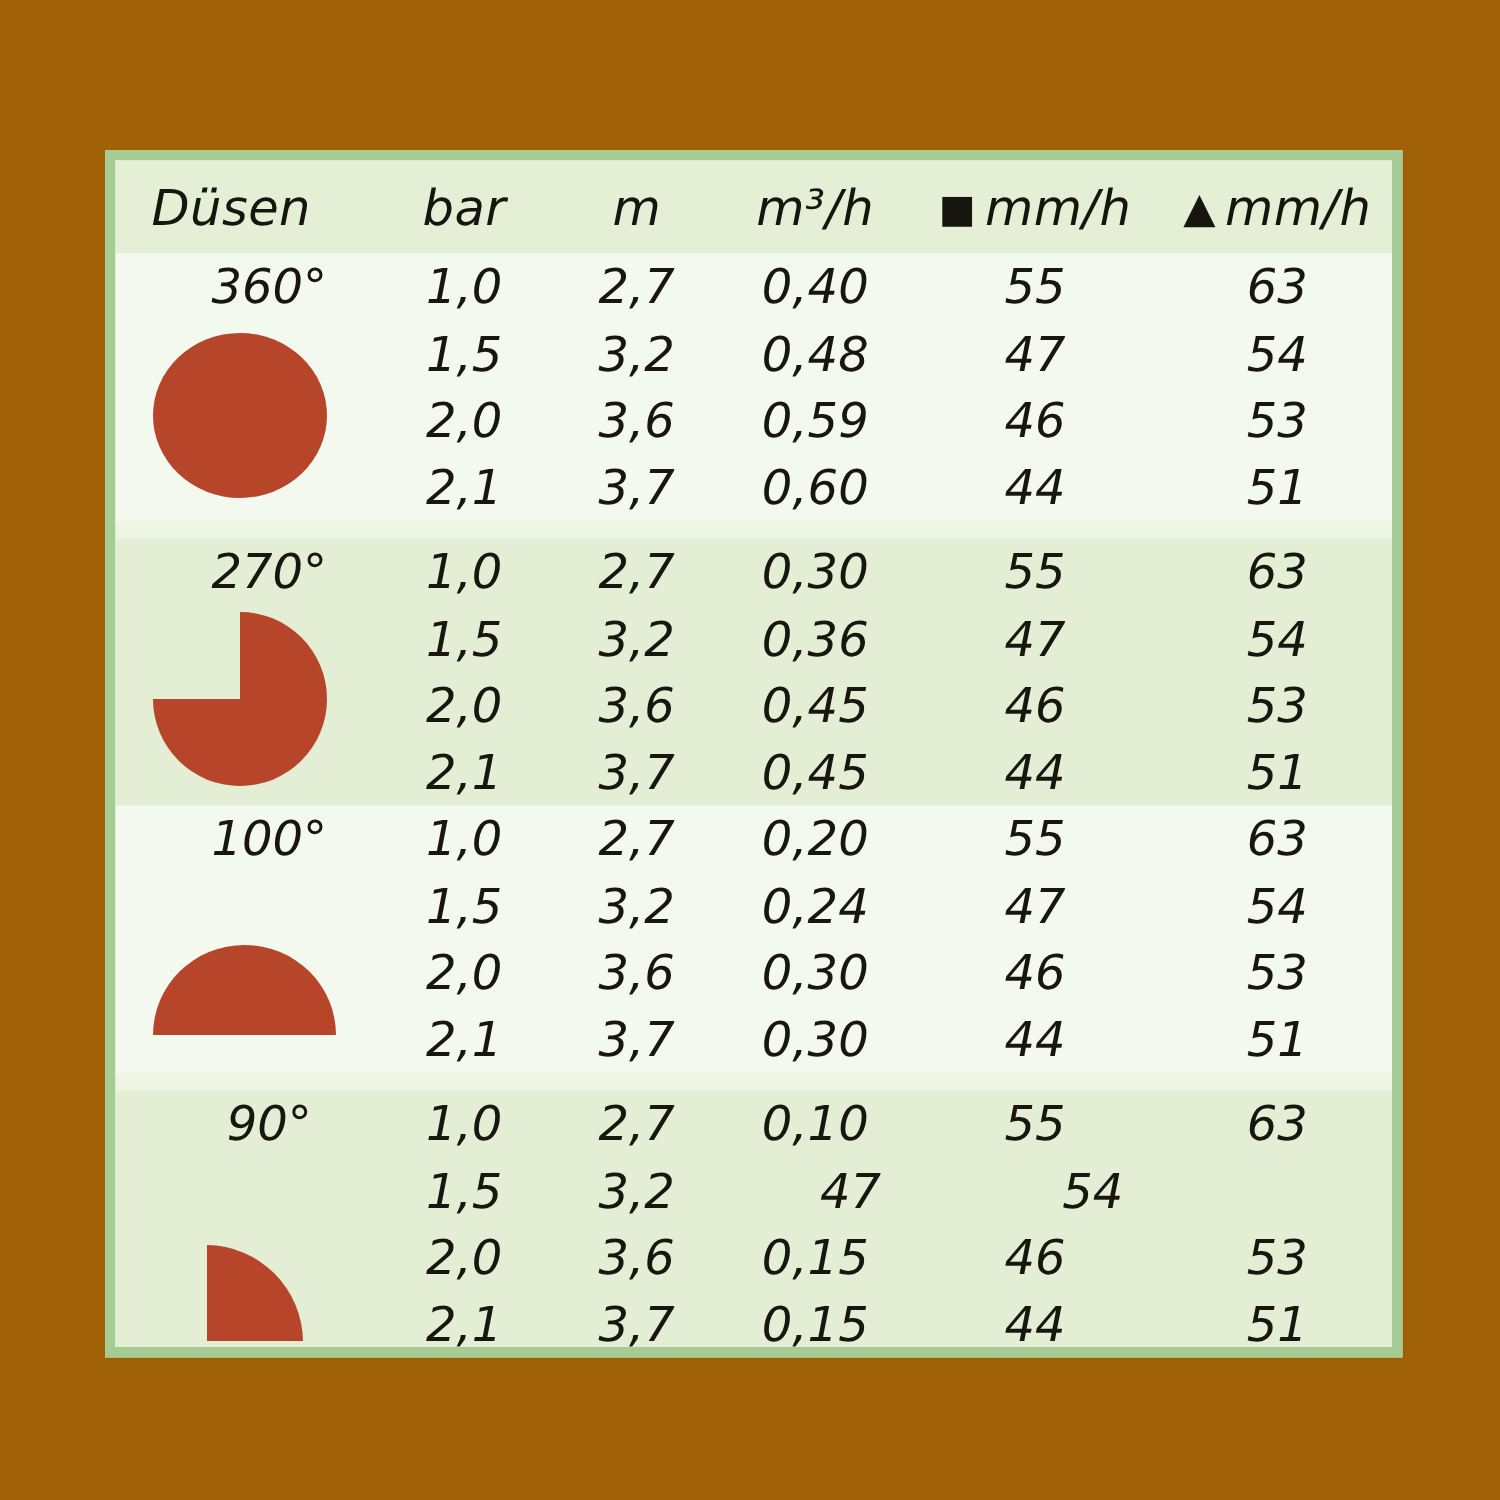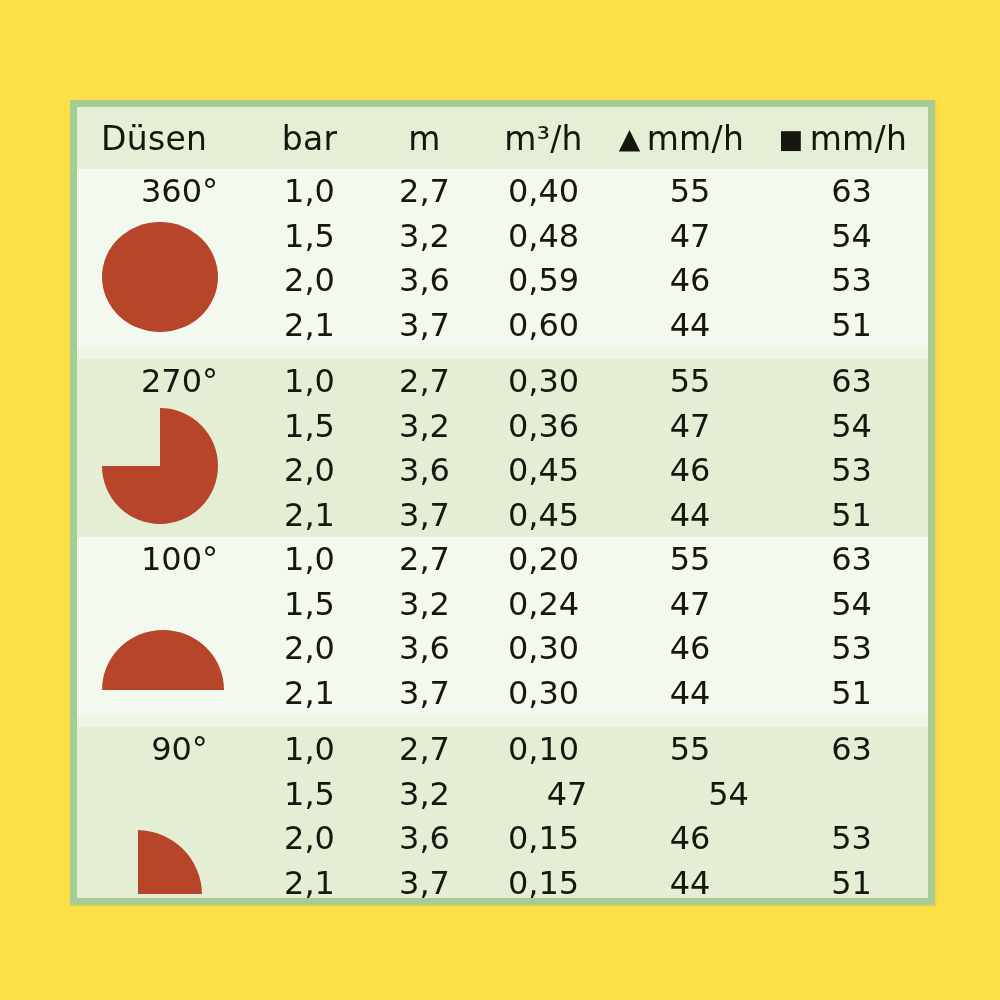--- a/index.html
+++ b/index.html
@@ -10,21 +10,22 @@
     width: 1000px;
     height: 1000px;
     background: #f5f5f3;
     font-family: "DejaVu Sans", sans-serif;
     overflow: hidden;
   }
   #canvas {
     position: relative;
     width: 1000px;
     height: 1000px;
-    background: #fde047;
+    background: #a16207;
+    font-style: italic;
   }
 
   
   .table-frame {
     position: absolute;
     left: 70px;
     top: 100px;
     width: 865px;
     height: 805px;
     box-sizing: border-box;
@@ -146,22 +147,22 @@
 <div id="canvas">
 
   <div class="table-frame">
     <div class="table-inner">
 
       <div class="hdr-row">
         <div class="hdr-cell c-nozzle">Düsen</div>
         <div class="hdr-cell c-bar">bar</div>
         <div class="hdr-cell c-m">m</div>
         <div class="hdr-cell c-q">m³/h</div>
+        <div class="hdr-cell c-sq"><span class="sym">■</span><span>mm/h</span></div>
         <div class="hdr-cell c-tr"><span class="sym tri">▲</span><span>mm/h</span></div>
-        <div class="hdr-cell c-sq"><span class="sym">■</span><span>mm/h</span></div>
       </div>
 
       <div class="group band-a">
         <div class="sprinkler-wrap">
           <div class="sprinkler spr-360">
             <svg viewBox="0 0 118 112">
                 <ellipse cx="59" cy="56" rx="58" ry="55" fill="#b6452a"></ellipse>
               </svg>
           </div>
         </div>

